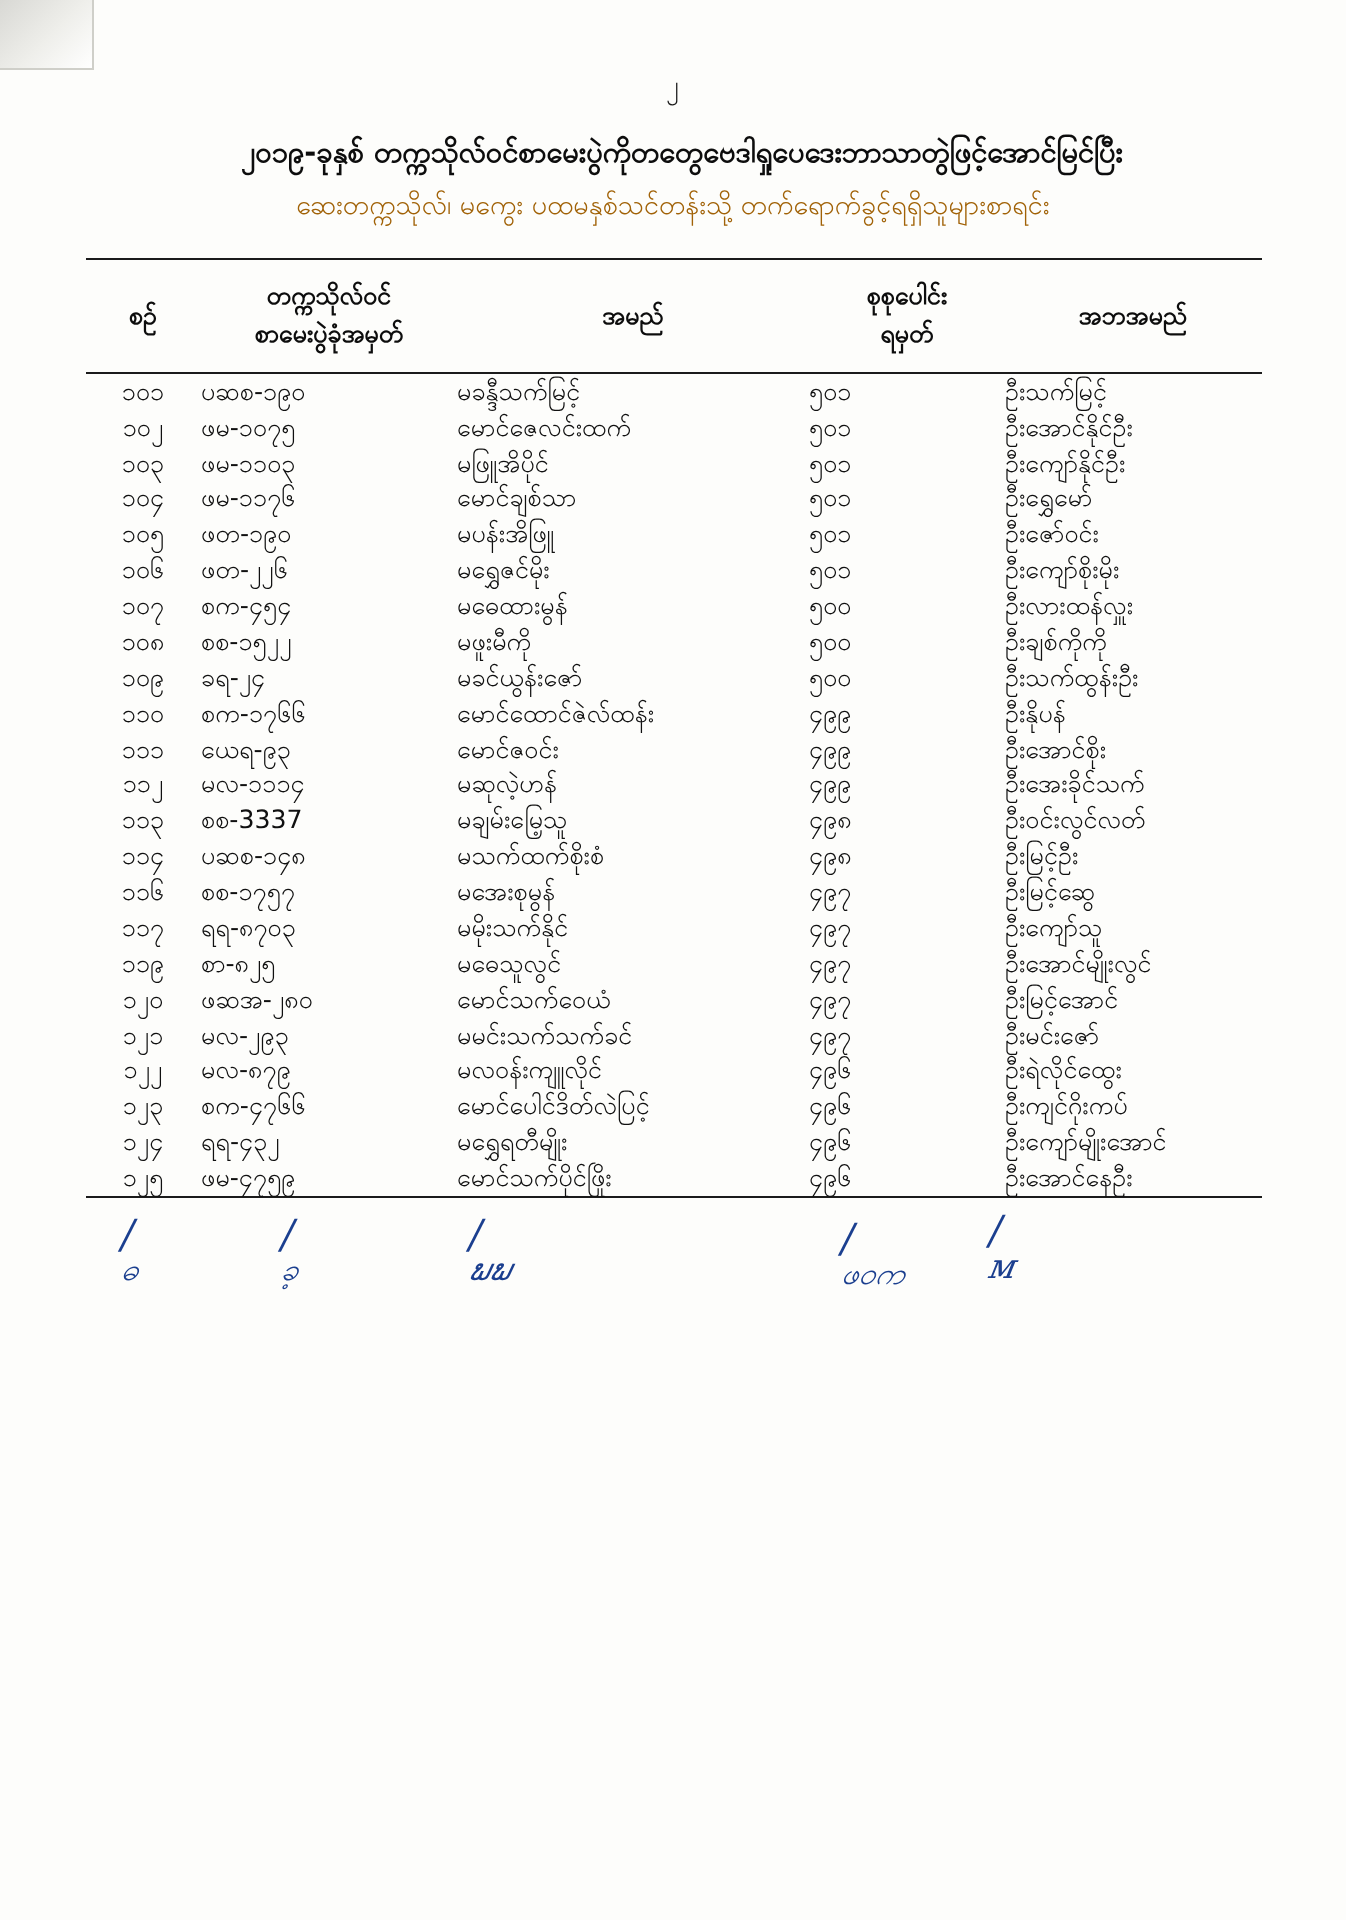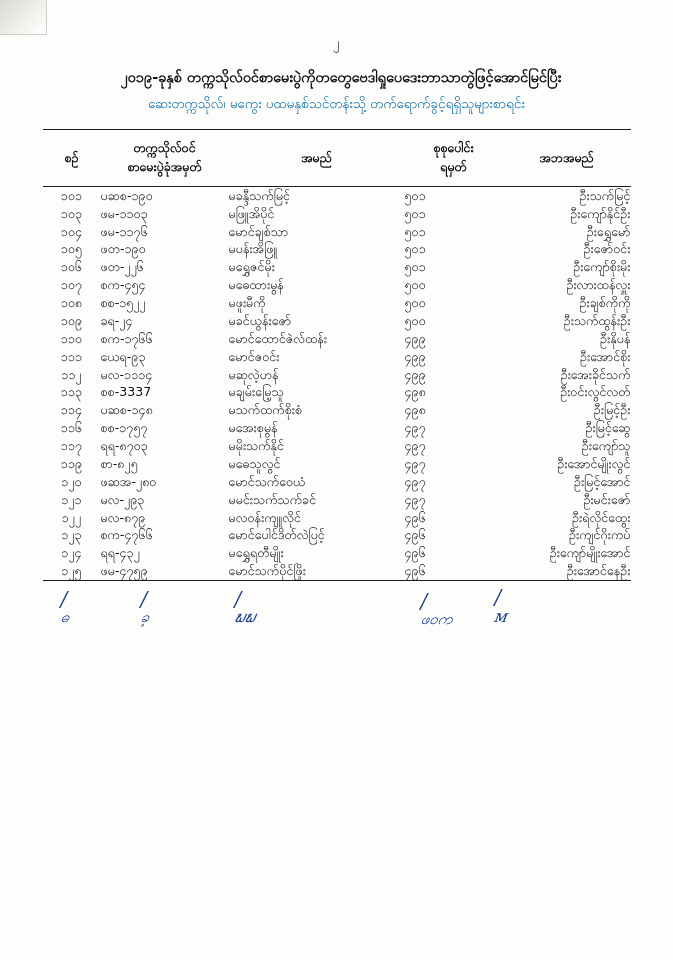--- a/index.html
+++ b/index.html
@@ -46,21 +46,21 @@
     padding: 12px 34px 0 43px;
     font-weight: 600;
     color: #0d0d0d;
   }
   .doc-subtitle {
     text-align: center;
     font-size: 13.5px;
     line-height: 1.7;
     padding: 2px 40px 0 40px;
     font-weight: 500;
-    color: #0369a1;
+    color: #a16207;
   }
   table.roster {
     width: 588px;
     margin: 14px auto 0 auto;
     border-collapse: collapse;
     table-layout: fixed;
   }
   table.roster th,
   table.roster td {
     border-left: none;
@@ -89,21 +89,21 @@
     line-height: 1.42;
     padding: 4.1px 3px;
     vertical-align: middle;
     color: #101010;
     white-space: nowrap;
   }
   td.col-no      { text-align: center; }
   td.col-exam    { text-align: left;  padding-left: 10px; }
   td.col-name    { text-align: left;  padding-left: 12px; }
   td.col-total   { }
-  td.col-father  { text-align: right;  padding-left: 8px; }
+  td.col-father  { text-align: left;  padding-left: 8px; }
 
   tbody tr:last-child td {
     border-bottom: 1.6px solid #1b1b1b;
   }
   .sign-row {
     position: relative;
     width: 588px;
     margin: 2px auto 0 auto;
     height: 72px;
   }
@@ -169,20 +169,27 @@
     </thead>
     <tbody>
       <tr>
         <td class="col-no">၁၀၁</td>
         <td class="col-exam">ပဆစ-၁၉၀</td>
         <td class="col-name">မခန္ဒီသက်မြင့်</td>
         <td class="col-total">၅၀၁</td>
         <td class="col-father">ဦးသက်မြင့်</td>
       </tr>
       <tr>
+        <td class="col-no">၁၀၂</td>
+        <td class="col-exam">ဖမ-၁၀၇၅</td>
+        <td class="col-name">မောင်ဇေလင်းထက်</td>
+        <td class="col-total">၅၀၁</td>
+        <td class="col-father">ဦးအောင်နိုင်ဦး</td>
+      </tr>
+      <tr>
         <td class="col-no">၁၀၃</td>
         <td class="col-exam">ဖမ-၁၁၀၃</td>
         <td class="col-name">မဖြူအိပိုင်</td>
         <td class="col-total">၅၀၁</td>
         <td class="col-father">ဦးကျော်နိုင်ဦး</td>
       </tr>
       <tr>
         <td class="col-no">၁၀၄</td>
         <td class="col-exam">ဖမ-၁၁၇၆</td>
         <td class="col-name">မောင်ချစ်သာ</td>

